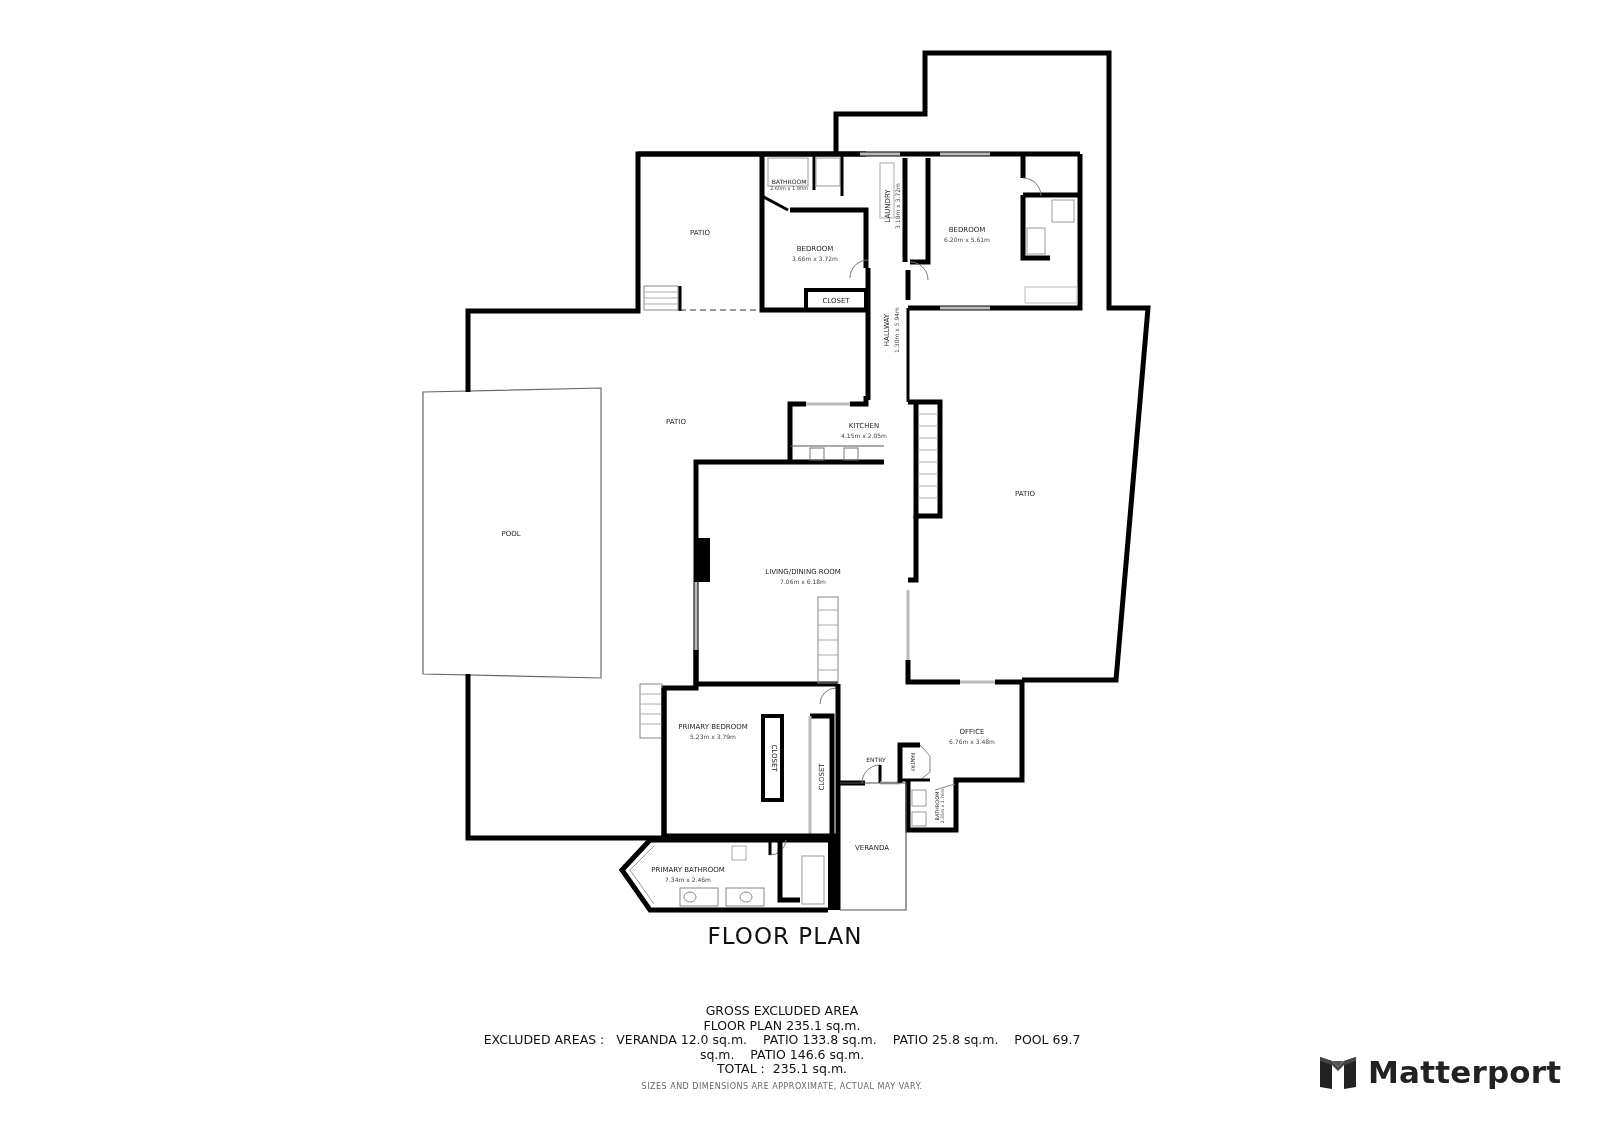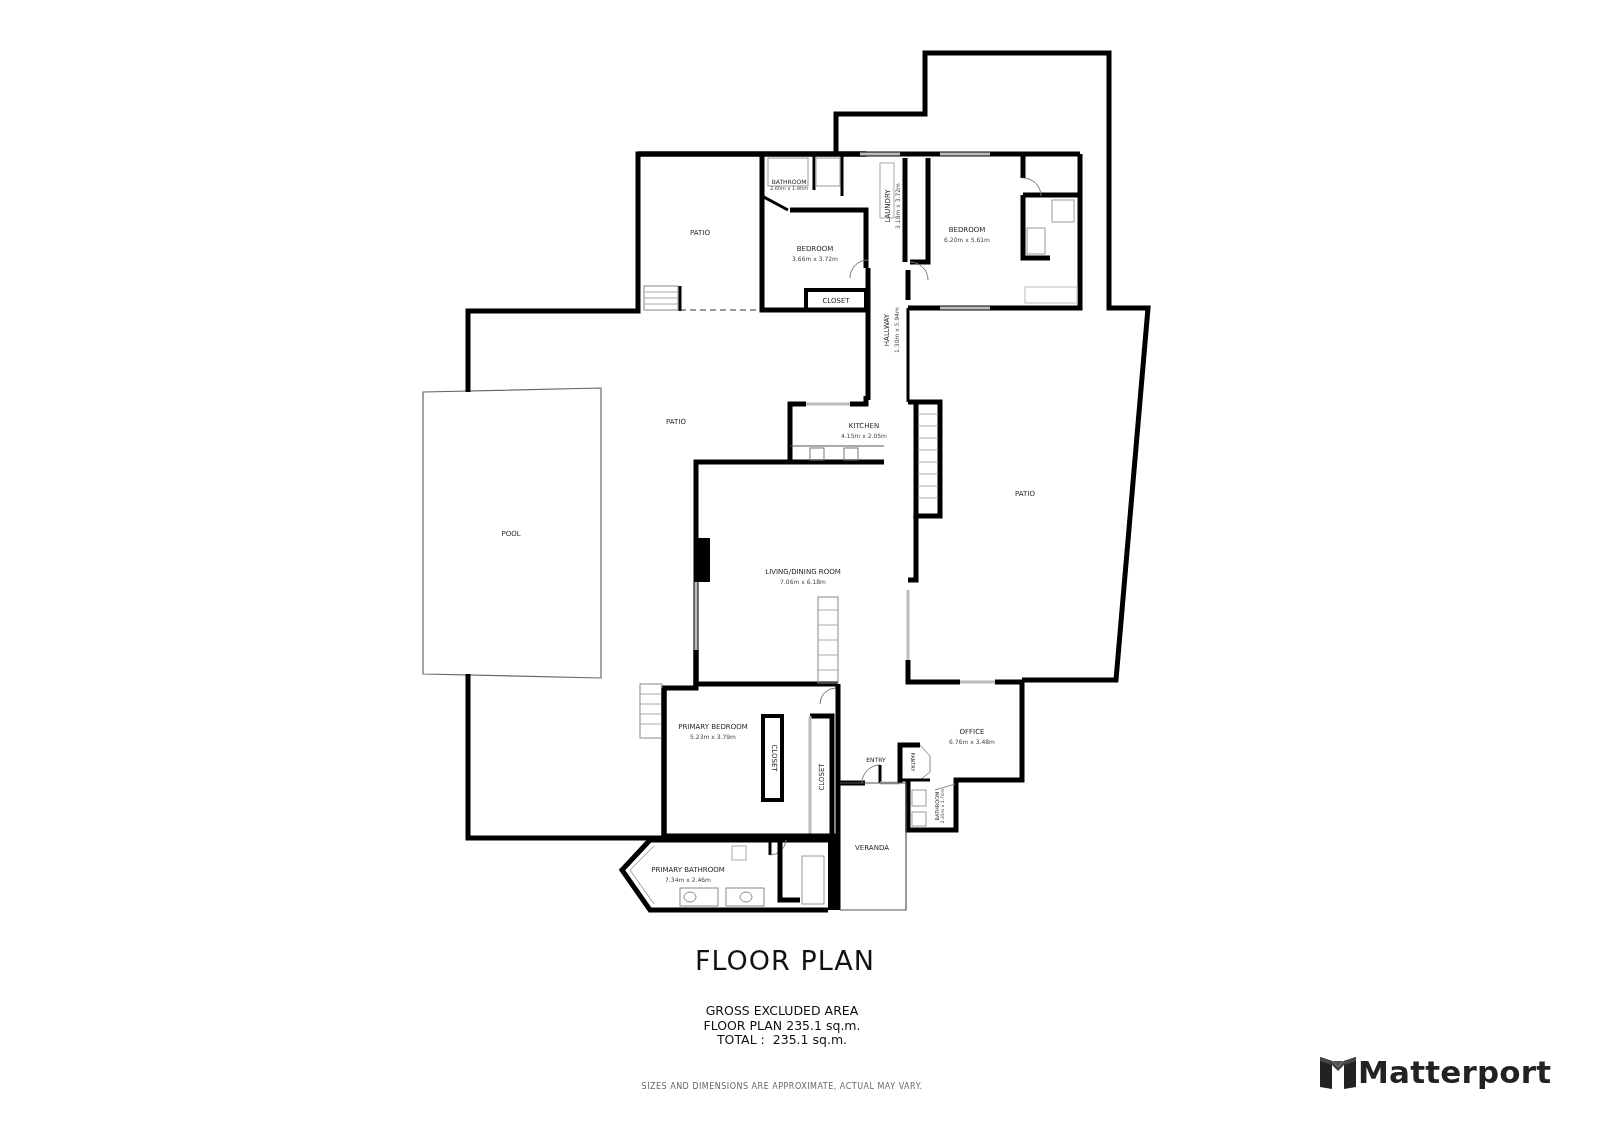--- a/index.html
+++ b/index.html
@@ -8,25 +8,25 @@
   .wall { fill: none; stroke: #000; stroke-width: 5; stroke-linejoin: miter; }
   .wall-thin { fill: none; stroke: #000; stroke-width: 3; }
   .line-thin { fill: none; stroke: #555; stroke-width: 1; }
   .line-light { fill: none; stroke: #aaa; stroke-width: 1; }
   .win { stroke: #bbb; stroke-width: 3; }
   .fill-black { fill: #000; }
   .room-label { position: absolute; text-align: center; font-size: 7px; line-height: 9px; color: #222; white-space: nowrap; transform: translate(-50%, -50%); }
   .room-label .dim { display: block; font-size: 6px; color: #444; }
   .room-label.vertical { transform: translate(-50%, -50%) rotate(-90deg); }
   .room-label.vertical-cw { transform: translate(-50%, -50%) rotate(90deg); }
-  .plan-title { position: absolute; left: 785px; top: 936px; transform: translate(-50%, -50%); font-size: 27px; letter-spacing: 1px; color: #111; white-space: nowrap; margin-top: 24px; }
+  .plan-title { position: absolute; left: 785px; top: 936px; transform: translate(-50%, -50%); font-size: 23px; letter-spacing: 1px; color: #111; white-space: nowrap; }
   .area-block { position: absolute; left: 782px; top: 1004px; transform: translateX(-50%); text-align: center; font-size: 12.5px; line-height: 14.6px; color: #111; width: 620px; }
   .area-block div { white-space: nowrap; }
   .disclaimer { position: absolute; left: 782px; top: 1082px; transform: translateX(-50%); font-size: 8px; color: #666; letter-spacing: 0.5px; white-space: nowrap; }
-  .brand { position: absolute; left: 1318px; top: 1053px; display: flex; align-items: center; gap: 0; }
+  .brand { position: absolute; left: 1318px; top: 1053px; display: flex; align-items: center; gap: 10px; }
   .brand-name { font-size: 31px; font-weight: bold; color: #222; letter-spacing: 0.2px; }
 </style>
 </head>
 <body>
 
 <svg id="plan" viewBox="0 0 1600 1131" xmlns="http://www.w3.org/2000/svg">
 
   <g>
     <polygon points="423,392 601,388 601,678 423,674" fill="none" stroke="#666" stroke-width="1.2"></polygon>
     <line x1="601" y1="388" x2="601" y2="678" class="line-light"></line>
@@ -220,20 +220,22 @@
 
 <div class="room-label" style="left:688px;top:875px;"><span>PRIMARY BATHROOM</span><span class="dim">7.34m x 2.46m</span></div>
 
 <div class="room-label" style="left:872px;top:848px;text-align:right;"><span>VERANDA</span></div>
 
 <div class="plan-title">FLOOR PLAN</div>
 
 <div class="area-block">
   <div>GROSS EXCLUDED AREA</div>
   <div>FLOOR PLAN 235.1 sq.m.</div>
+  <div style="white-space:pre;">EXCLUDED AREAS :   VERANDA 12.0 sq.m.    PATIO 133.8 sq.m.    PATIO 25.8 sq.m.    POOL 69.7</div>
+  <div style="white-space:pre;">sq.m.    PATIO 146.6 sq.m.</div>
   <div style="white-space:pre;">TOTAL :  235.1 sq.m.</div>
 </div>
 <div class="disclaimer">SIZES AND DIMENSIONS ARE APPROXIMATE, ACTUAL MAY VARY.</div>
 
 <div class="brand">
   <svg width="40" height="38" viewBox="0 0 40 38">
     <polygon points="2,4 14,8 14,36 2,34" fill="#222"></polygon>
     <polygon points="38,4 26,8 26,36 38,34" fill="#222"></polygon>
     <polygon points="14,8 26,8 20,14" fill="#555"></polygon>
     <polygon points="2,4 14,8 20,14 26,8 38,4 38,8 26,12 20,18 14,12 2,8" fill="#444"></polygon>

